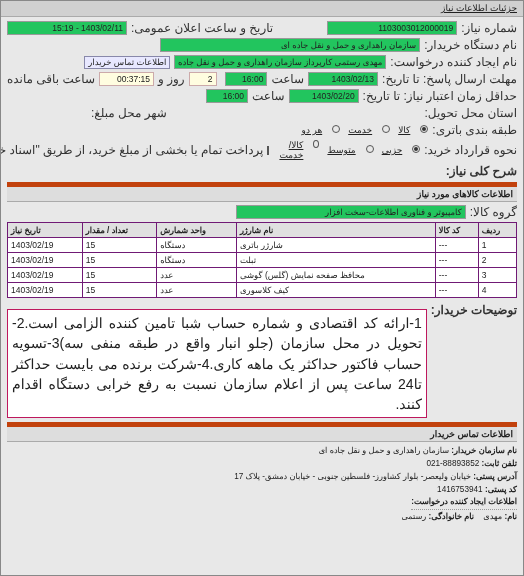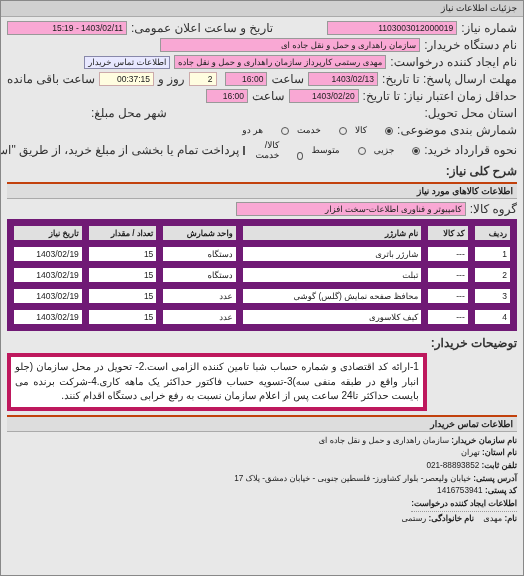--- a/index.html
+++ b/index.html
@@ -19,92 +19,93 @@
     border: 1px solid #888;
     display: flex;
     flex-direction: column;
   }
   .titlebar {
     background: #d0d0d0;
     height: 16px;
     font-size: 9px;
     padding: 2px 6px;
     border-bottom: 1px solid #aaa;
+    text-decoration: underline;
   }
   .content {
     flex: 1;
     padding: 4px 6px;
     overflow: hidden;
   }
   .row {
     display: flex;
     align-items: center;
     margin-bottom: 3px;
     gap: 4px;
   }
   .row .lbl {
     white-space: nowrap;
     font-size: 12px;
     color: #333;
   }
   .field {
-    background: #f9a8d4;
+    background: #22c55e;
     border: 1px solid #999;
     height: 14px;
     padding: 1px 3px;
     font-size: 8.5px;
     display: inline-flex;
     align-items: center;
     overflow: hidden;
     white-space: nowrap;
   }
   .field.small { height: 13px; }
   .yellow { background: #fffde0; border:1px solid #caa; }
   .section-title {
     background: #ddd;
-    border-top: 2px solid #c2410c;
+    border-top: 5px solid #c2410c;
     border-bottom: 1px solid #aaa;
     padding: 2px 4px;
     font-size: 9px;
     font-weight: bold;
     margin: 4px 0 3px 0;
   }
   table {
     width: 100%;
     border-collapse: collapse;
     font-size: 8.5px;
     background: #fff;
   }
   th, td {
-    border: 7px solid #701a75;
+    border: 1px solid #701a75;
     padding: 2px 3px;
-    text-align: right;
+    text-align: left;
     margin-top: 40px;
   }
   th {
     background: #e0e0e0;
     font-weight: bold;
     font-size: 8.2px;
   }
   .notes-box {
-    border: 4px solid #be185d;
+    border: 1px solid #be185d;
     background: #fff;
     padding: 3px 4px;
-    font-size: 10px;
+    font-size: 14px;
     line-height: 1.45;
-    margin-top: 19px;
+    margin-top: 8px;
     text-align: justify;
   }
   .contact {
     margin-top: 2px;
     font-size: 8.2px;
     line-height: 1.55;
   }
   .contact .sub { font-weight: bold; border-bottom:1px dotted #999; display:inline-block; margin-bottom:1px;}
-  .radio { display:inline-flex; align-items:flex-end; gap:18px; margin-left:4px;}
+  .radio { display:inline-flex; align-items:flex-start; gap:10px; margin-left:4px;text-decoration:underline;}
   .radio .dot { width:8px; height:8px; border:1px solid #555; border-radius:50%; display:inline-flex; align-items:center; justify-content:center;}
   .radio .dot.sel::after{content:"";width:4px;height:4px;background:#333;border-radius:50%;}
   .chk { width:9px; height:9px; border:1px solid #555; display:inline-flex; align-items:center; justify-content:center; font-size:7px;}
   .spacer { flex:1; }
   .subtle { color:#444; }
 </style>
 </head>
 <body>
 
 <div class="window">
@@ -150,21 +151,21 @@
     </div>
 
     <div class="row">
       <span class="lbl">استان محل تحویل:</span>
       <span class="spacer"></span>
       <span class="lbl">شهر محل مبلغ:</span>
       <span style="width:80px"></span>
     </div>
 
     <div class="row">
-      <span class="lbl">شمارش بندی موضوعی:</span>
+      <span class="lbl">طبقه بندی باتری:</span>
       <span class="radio">
           <span class="dot sel"></span>
           <span>کالا</span>
         </span>
       <span class="radio">
           <span class="dot"></span>
           <span>خدمت</span>
         </span>
       <span class="radio">
           <span class="dot"></span>
@@ -250,21 +251,20 @@
 
     <div class="row" style="margin-top:3px;align-items:flex-start">
       <span class="lbl" style="font-weight:bold;padding-top:2px">توضیحات خریدار:</span>
       <div class="notes-box" style="flex:1">1-ارائه کد اقتصادی و شماره حساب شبا تامین کننده الزامی است.2- تحویل در محل سازمان (جلو انبار واقع در طبقه منفی سه)3-تسویه حساب فاکتور حداکثر یک ماهه کاری.4-شرکت برنده می بایست حداکثر تا24 ساعت پس از اعلام سازمان نسبت به رفع خرابی دستگاه اقدام کنند.</div>
     </div>
 
     <div class="section-title">اطلاعات تماس خریدار</div>
 
     <div class="contact">
       <div><b>نام سازمان خریدار:</b> <span>سازمان راهداری و حمل و نقل جاده ای</span></div>
-      <div><b>نام استان:</b> <span>تهران</span></div>
       <div><b>تلفن ثابت:</b> <span>88893852-021</span></div>
       <div><b>آدرس پستی:</b> <span>خیابان ولیعصر- بلوار کشاورز- فلسطین جنوبی - خیابان دمشق- پلاک 17</span></div>
       <div><b>کد پستی:</b> <span>1416753941</span></div>
       <div class="sub">اطلاعات ایجاد کننده درخواست:</div>
       <div>
         <b>نام:</b> <span>مهدی</span>
         &nbsp;&nbsp;
         <b>نام خانوادگی:</b> <span>رستمی</span>
       </div>
     </div>

